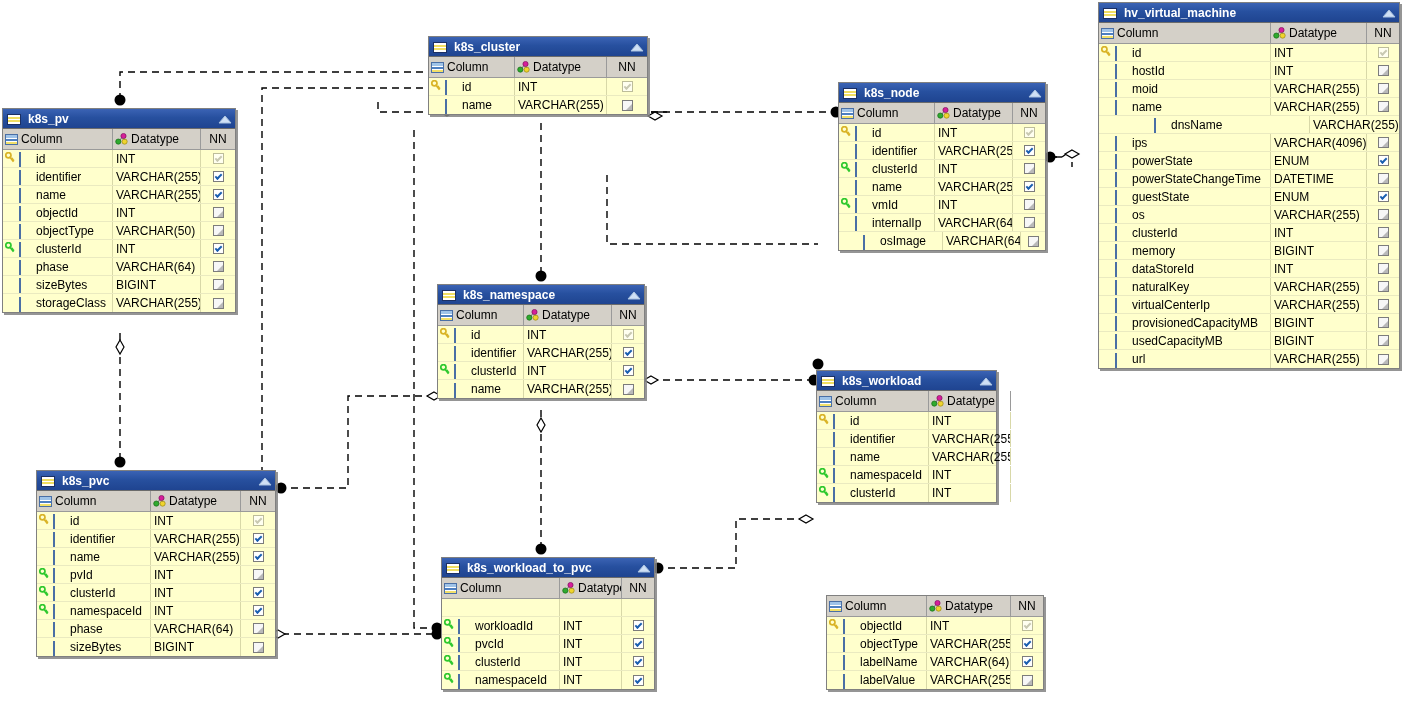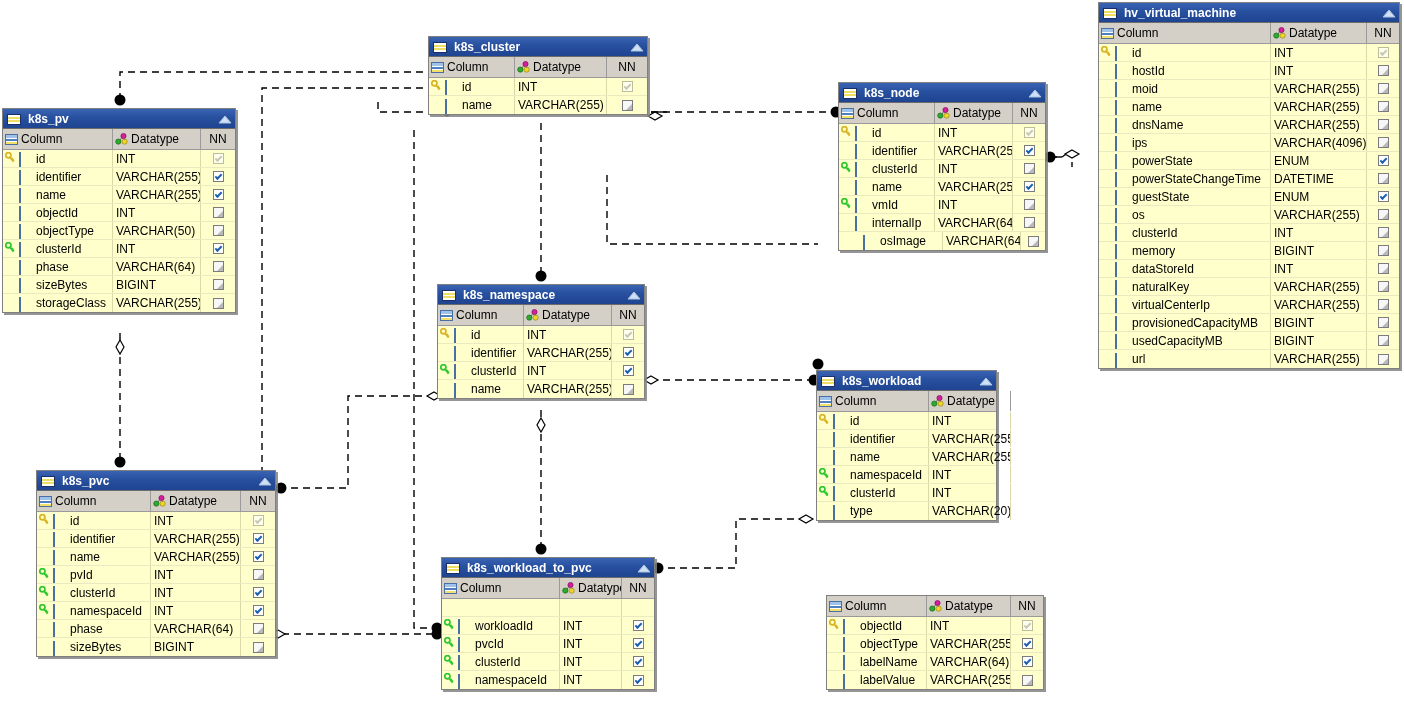--- a/index.html
+++ b/index.html
@@ -624,21 +624,21 @@
             <span class="cname">name</span>
           </span>
           <span class="cell c2" style="width:96px;flex:0 0 96px;">
             <span>VARCHAR(255)</span>
           </span>
           <span class="cell c3" style="flex:1 1 auto;">
             <span class="chk off"></span>
           </span>
         </div>
         <div class="row">
-          <span class="cell c1" style="width:172px;flex:0 0 172px;">
+          <span class="cell c1" style="width:172px;flex:0 0 172px;margin-left:39px;">
             <span class="keyslot"></span>
             <span class="colico"><span class="gico"></span></span>
             <span class="cname">dnsName</span>
           </span>
           <span class="cell c2" style="width:96px;flex:0 0 96px;">
             <span>VARCHAR(255)</span>
           </span>
           <span class="cell c3" style="flex:1 1 auto;">
             <span class="chk off"></span>
           </span>
@@ -1025,33 +1025,20 @@
             <span class="colico"><span class="gico"></span></span>
             <span class="cname">clusterId</span>
           </span>
           <span class="cell c2" style="width:82px;flex:0 0 82px;">
             <span>INT</span>
           </span>
           <span class="cell c3" style="flex:1 1 auto;">
             <span class="chk on"></span>
           </span>
         </div>
-        <div class="row">
-          <span class="cell c1" style="width:112px;flex:0 0 112px;">
-            <span class="keyslot"></span>
-            <span class="colico"><span class="gico"></span></span>
-            <span class="cname">type</span>
-          </span>
-          <span class="cell c2" style="width:82px;flex:0 0 82px;">
-            <span>VARCHAR(20)</span>
-          </span>
-          <span class="cell c3" style="flex:1 1 auto;">
-            <span class="chk on"></span>
-          </span>
-        </div>
       </div>
       <div class="table" style="left: 36px; top: 470px; width: 240px;">
         <div class="t-header">
           <span class="dtico" style="flex:0 0 16px;">
             <span class="titleico" style="display:block;margin-top:1px;"></span>
           </span>
           <span class="ttitle">k8s_pvc</span>
           <span class="collapse-ico">
             <svg width="16" height="14" viewBox="0 0 16 14">
               <polygon points="8,4 14,11 2,11" fill="#cfe0f5" stroke="#a9c2e0" stroke-width="1"></polygon>

